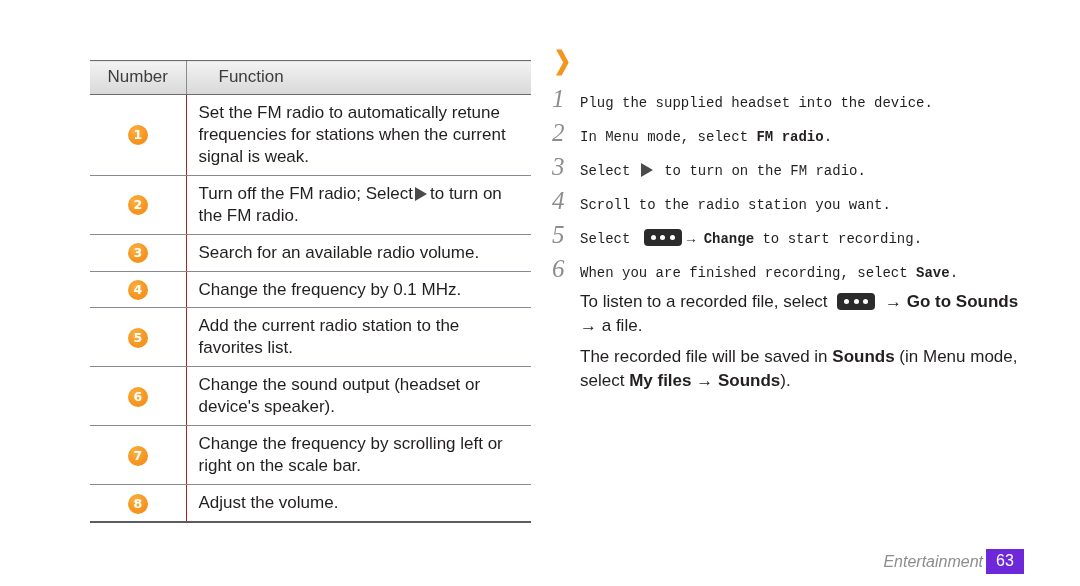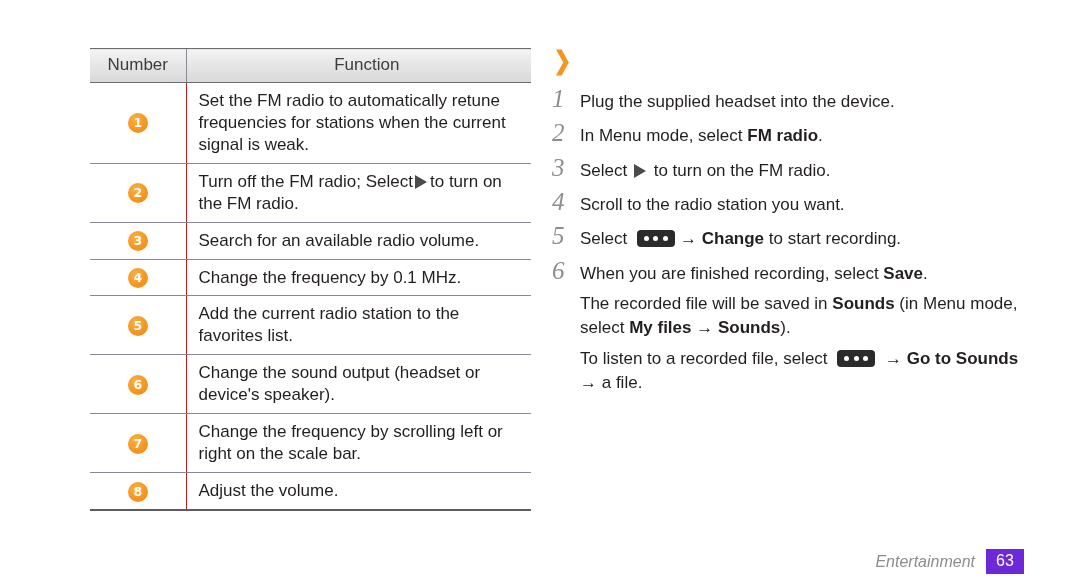--- a/index.html
+++ b/index.html
@@ -19,21 +19,21 @@
   .page {
     position: relative;
     width: 1080px;
     height: 586px;
   }
 
   
   .table-wrap {
     position: absolute;
     left: 90px;
-    top: 48px;
+    top: 60px;
     width: 441px;
   }
 
   table.fn-table {
     width: 100%;
     border-collapse: collapse;
     table-layout: fixed;
   }
 
   table.fn-table colgroup col.c-num { width: 96px; }
@@ -42,22 +42,22 @@
     background: linear-gradient(to bottom, #f3f3f3 0%, #e4e4e4 55%, #d8d8d8 100%);
     font-weight: normal;
     font-size: 17px;
     color: #3d3d3d;
     text-align: center;
     padding: 6px 0 7px 0;
     border-bottom: 1.5px solid #6e6a72;
     border-top: 1.5px solid #6e6a72;
   }
   .fn-table th.th-fn {
-    text-align: center;
-    padding-left: 16px;
+    text-align: left;
+    padding-left: 32px;
     border-left: 1px solid #8a8a93;
     margin-left: 15px;
   }
 
   .fn-table td {
     font-size: 17px;
     color: #231f20;
     vertical-align: middle;
     border-bottom: 1px solid #8d8793;
     padding: 7px 0;
@@ -163,23 +163,24 @@
   .step-num {
     width: 28px;
     flex: 0 0 28px;
     font-family: "Liberation Serif", serif;
     font-style: italic;
     font-size: 25px;
     color: #8d8d8d;
     line-height: 1.28;
   }
   .step-text {
-    font-size: 17px;
+    font-size: 14px;
     color: #231f20;
     line-height: 1.55;
+    font-family: Liberation Mono, monospace;
   }
   .step-text b { font-weight: bold; }
 
   .note-block {
     margin-left: 28px;
     margin-top: 5px;
   }
   .note-p {
     font-size: 17px;
     line-height: 1.42;
@@ -188,21 +189,21 @@
   }
   .note-p b { font-weight: bold; }
 
   
   .footer {
     position: absolute;
     right: 56px;
     bottom: 12px;
     display: flex;
     align-items: center;
-    gap: 11px;
+    gap: 3px;
   }
   .footer-label {
     font-size: 16px;
     font-style: italic;
     color: #8d8d8d;
   }
   .page-num-box {
     background: #6d28d9;
     color: #ffffff;
     font-size: 16px;
@@ -318,23 +319,23 @@
       <span class="step-num">5</span>
       <span class="step-text"><span>Select </span><span class="dots-key"><i></i><i></i><i></i></span><span>→ </span><b>Change</b><span> to start recording.</span></span>
     </div>
 
     <div class="step">
       <span class="step-num">6</span>
       <span class="step-text"><span>When you are finished recording, select </span><b>Save</b><span>.</span></span>
     </div>
 
     <div class="note-block">
+      <div class="note-p"><span>To listen to a recorded file, select </span><span class="dots-key"><i></i><i></i><i></i></span><span> → </span><b>Go to Sounds</b><span> → a file.</span></div>
+
       <div class="note-p"><span>The recorded file will be saved in </span><b>Sounds</b><span> (in Menu mode, select </span><b>My files</b><span> → </span><b>Sounds</b><span>).</span></div>
-
-      <div class="note-p"><span>To listen to a recorded file, select </span><span class="dots-key"><i></i><i></i><i></i></span><span> → </span><b>Go to Sounds</b><span> → a file.</span></div>
     </div>
 
   </div>
 
   <div class="footer">
     <span class="footer-label">Entertainment</span>
     <span class="page-num-box">63</span>
   </div>
 
 </div>

